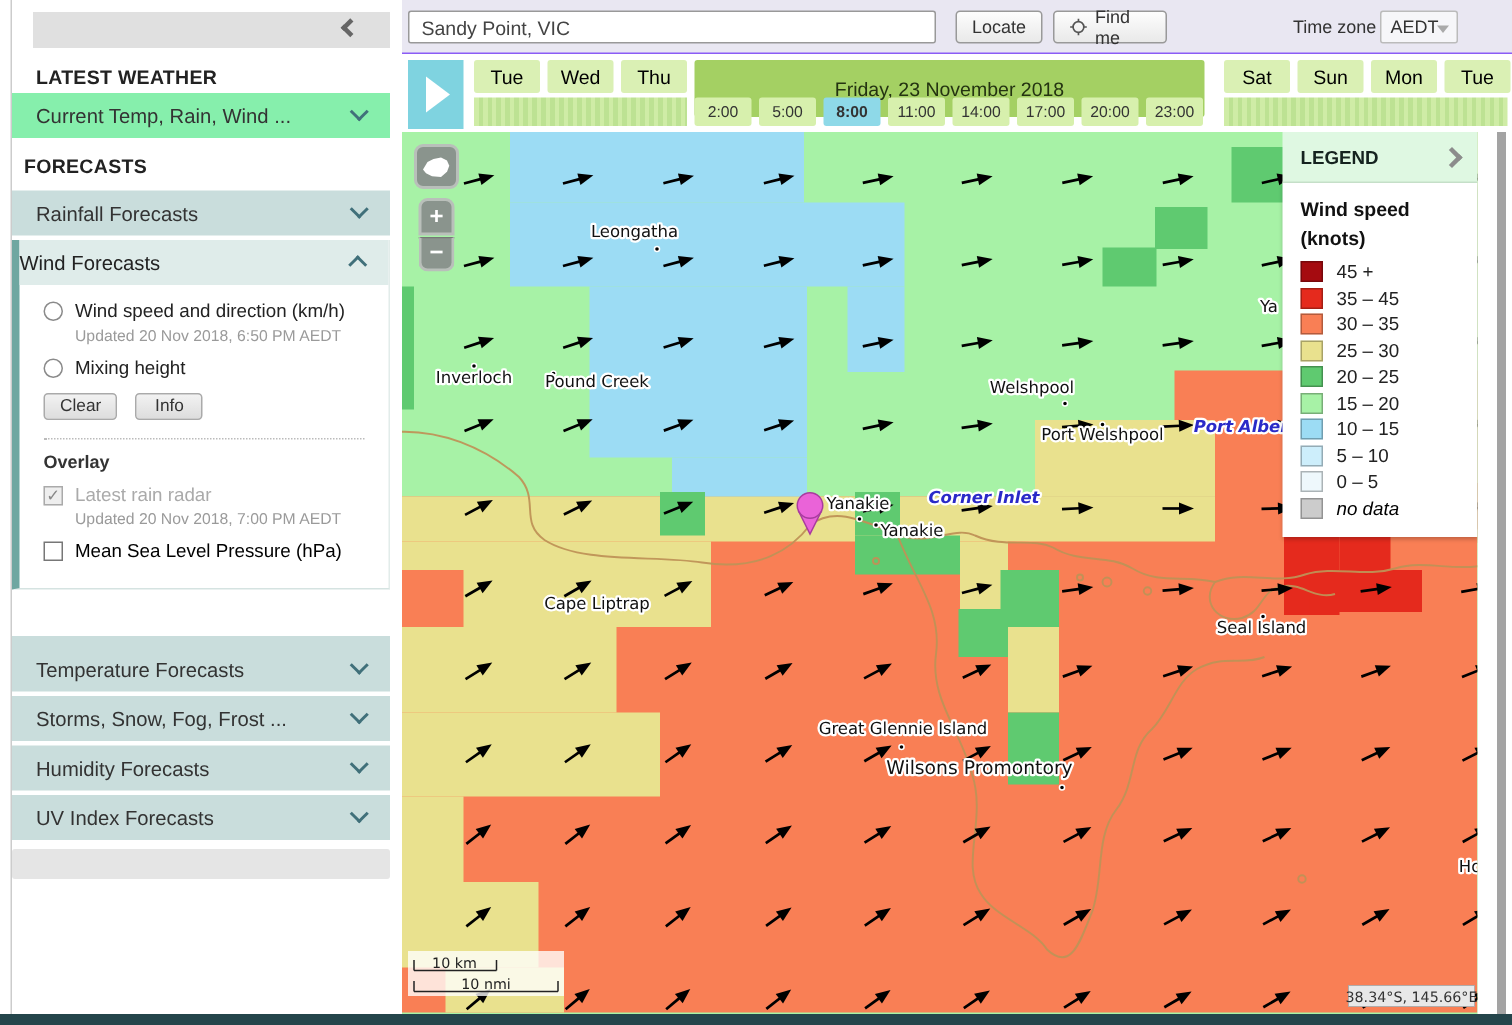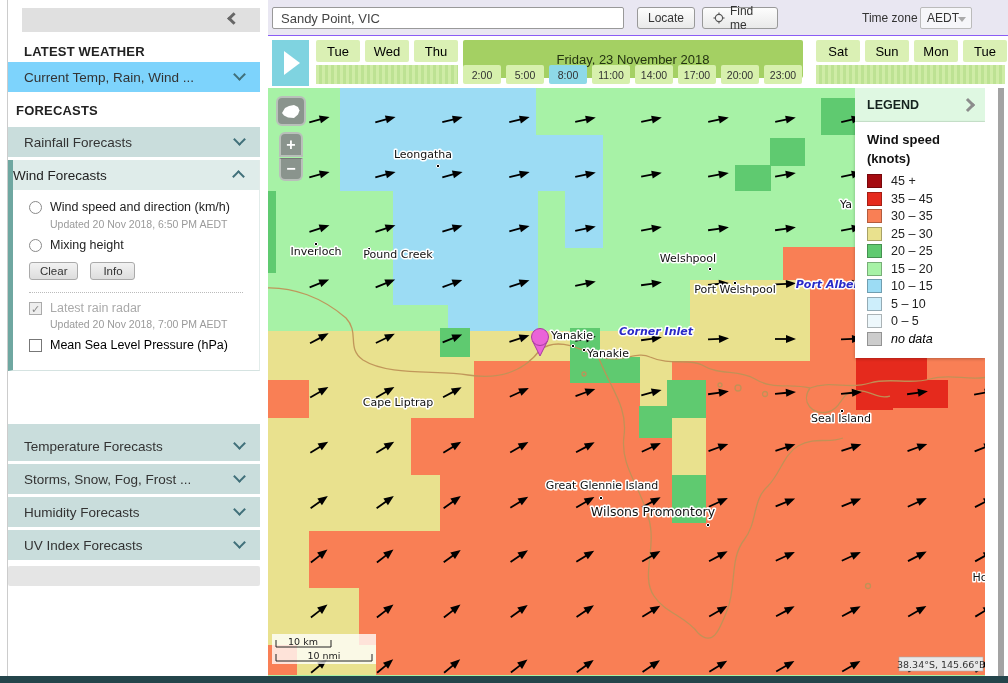--- a/index.html
+++ b/index.html
@@ -19,21 +19,21 @@
   
   #sidebar { position:absolute; left:0; top:0; width:268px; height:676px; background:#fff; }
   #win-edge { position:absolute; left:7px; top:0; width:1px; height:676px; background:#ccc; }
   #collapse-bar { position:absolute; left:22px; top:8px; width:238px; height:24px; background:#e0e0e0; cursor:pointer; }
   #collapse-bar .chevL { position:absolute; right:22px; top:6px; width:9px; height:9px; border-left:3px solid #666; border-bottom:3px solid #666; transform:rotate(45deg); }
   .side-h { font-size:13px; font-weight:bold; color:#222; letter-spacing:.2px; }
   #h-latest { position:absolute; left:24px; top:44px; }
   #h-forecasts { position:absolute; left:16px; top:103px; }
   .acc { position:absolute; left:8px; width:252px; height:30px; background:#c9dddc; display:flex; align-items:center; font-size:13.5px; color:#333; padding-left:16px; cursor:pointer; }
   .acc .chev { position:absolute; right:16px; width:9px; height:9px; border-right:2.5px solid #40707a; border-bottom:2.5px solid #40707a; transform:rotate(45deg); top:8px; }
-  #acc-current { top:62px; background:#7dd3fc;align-items:center; }
+  #acc-current { top:62px; background:#86efac;align-items:center; }
   
   #wind-panel { position:absolute; left:8px; top:160px; width:252px; border-left:5px solid #6fa7a1; background:#fff; border-bottom:1px solid #d5e3e1; border-right:1px solid #e2ecea; }
   #wind-head { height:30px; background:#dfecea; display:flex; align-items:center; font-size:13.5px; color:#222; position:relative; cursor:pointer; }
   #wind-head .chev { position:absolute; right:16px; width:9px; height:9px; border-right:2.5px solid #40707a; border-bottom:2.5px solid #40707a; transform:rotate(-135deg); top:12px; }
   #wind-body { padding:10px 8px 12px 16px; }
   .opt { display:flex; align-items:center; gap:8px; margin-bottom:7px; font-size:12.5px; color:#222; cursor:pointer; }
   .radio { width:13px; height:13px; border:1px solid #8a8a8a; border-radius:50%; background:#fff; flex:0 0 13px; position:relative; }
   .radio.sel::after { content:""; position:absolute; left:3px; top:3px; width:5px; height:5px; border-radius:50%; background:#444; }
   .updated { font-size:10.5px; color:#9a9a9a; margin:-3px 0 8px 21px; }
   .btnrow { display:flex; gap:12px; margin:10px 0 12px 0; }
@@ -52,21 +52,21 @@
   .dayrow { position:absolute; top:40px; display:flex; gap:5px; }
   #days-before { left:316px; }
   #days-after { left:816px; }
   .day { width:44px; height:22px; background:#daf0b4; color:#000000; font-size:13px; display:flex; align-items:center; justify-content:center; border-radius:2px; cursor:pointer; }
   #day-selected { position:absolute; left:463px; top:40px; width:340px; height:38px; background:#a4d063; color:#243311; font-size:13px; display:flex; align-items:center; justify-content:center; border-radius:2px; cursor:pointer; }
   .hatch { position:absolute; top:65px; height:19px; background:repeating-linear-gradient(90deg,#cfeca6 0 3px,#bde293 3px 6px); }
   #hatch-left { left:316px; width:142px; }
   #hatch-right { left:816px; width:189px; }
   #times { position:absolute; left:463px; top:65px; display:flex; gap:5px; }
   .chip { width:38px; height:19px; background:#d7f0ad; color:#333; font-size:10.5px; display:flex; align-items:center; justify-content:center; border-radius:2px; cursor:pointer; }
-  .chip.sel { background:#8ed9e8; }
+  .chip.sel { background:#8ed9e8;font-weight:bold; }
 
   
   #map { position:absolute; left:268px; top:88px; width:717px; height:588px; overflow:hidden; background:#a7f2a6; }
   #map svg { display:block; }
   #right-strip { position:absolute; left:998px; top:88px; width:6px; height:588px; background:#a3a3a3; }
   #bottom-bar { position:absolute; left:0; top:676px; width:1008px; height:7px; background:#24454b; }
 
   
   .mapbtn { position:absolute; background:#8a948d; border:2px solid #b9bfba; border-radius:6px; color:#fff; display:flex; align-items:center; justify-content:center; cursor:pointer; }
   #home-btn { left:8px; top:8px; width:30px; height:30px; }
@@ -134,20 +134,21 @@
           <div class="opt">
             <span class="radio"></span>
             <div>Mixing height</div>
           </div>
         </div>
       <div class="btnrow">
         <div class="s-btn">Clear</div>
         <div class="s-btn">Info</div>
       </div>
       <div class="dotted"></div>
+      <div id="overlay-h">Overlay</div>
       <div id="overlay-items">
           <div class="chkrow disabled">
             <span class="chk checked">✓</span>
             <div>Latest rain radar</div>
           </div>
           <div class="updated">Updated 20 Nov 2018, 7:00 PM AEDT</div>
           <div class="chkrow">
             <span class="chk"></span>
             <div>Mean Sea Level Pressure (hPa)</div>
           </div>

